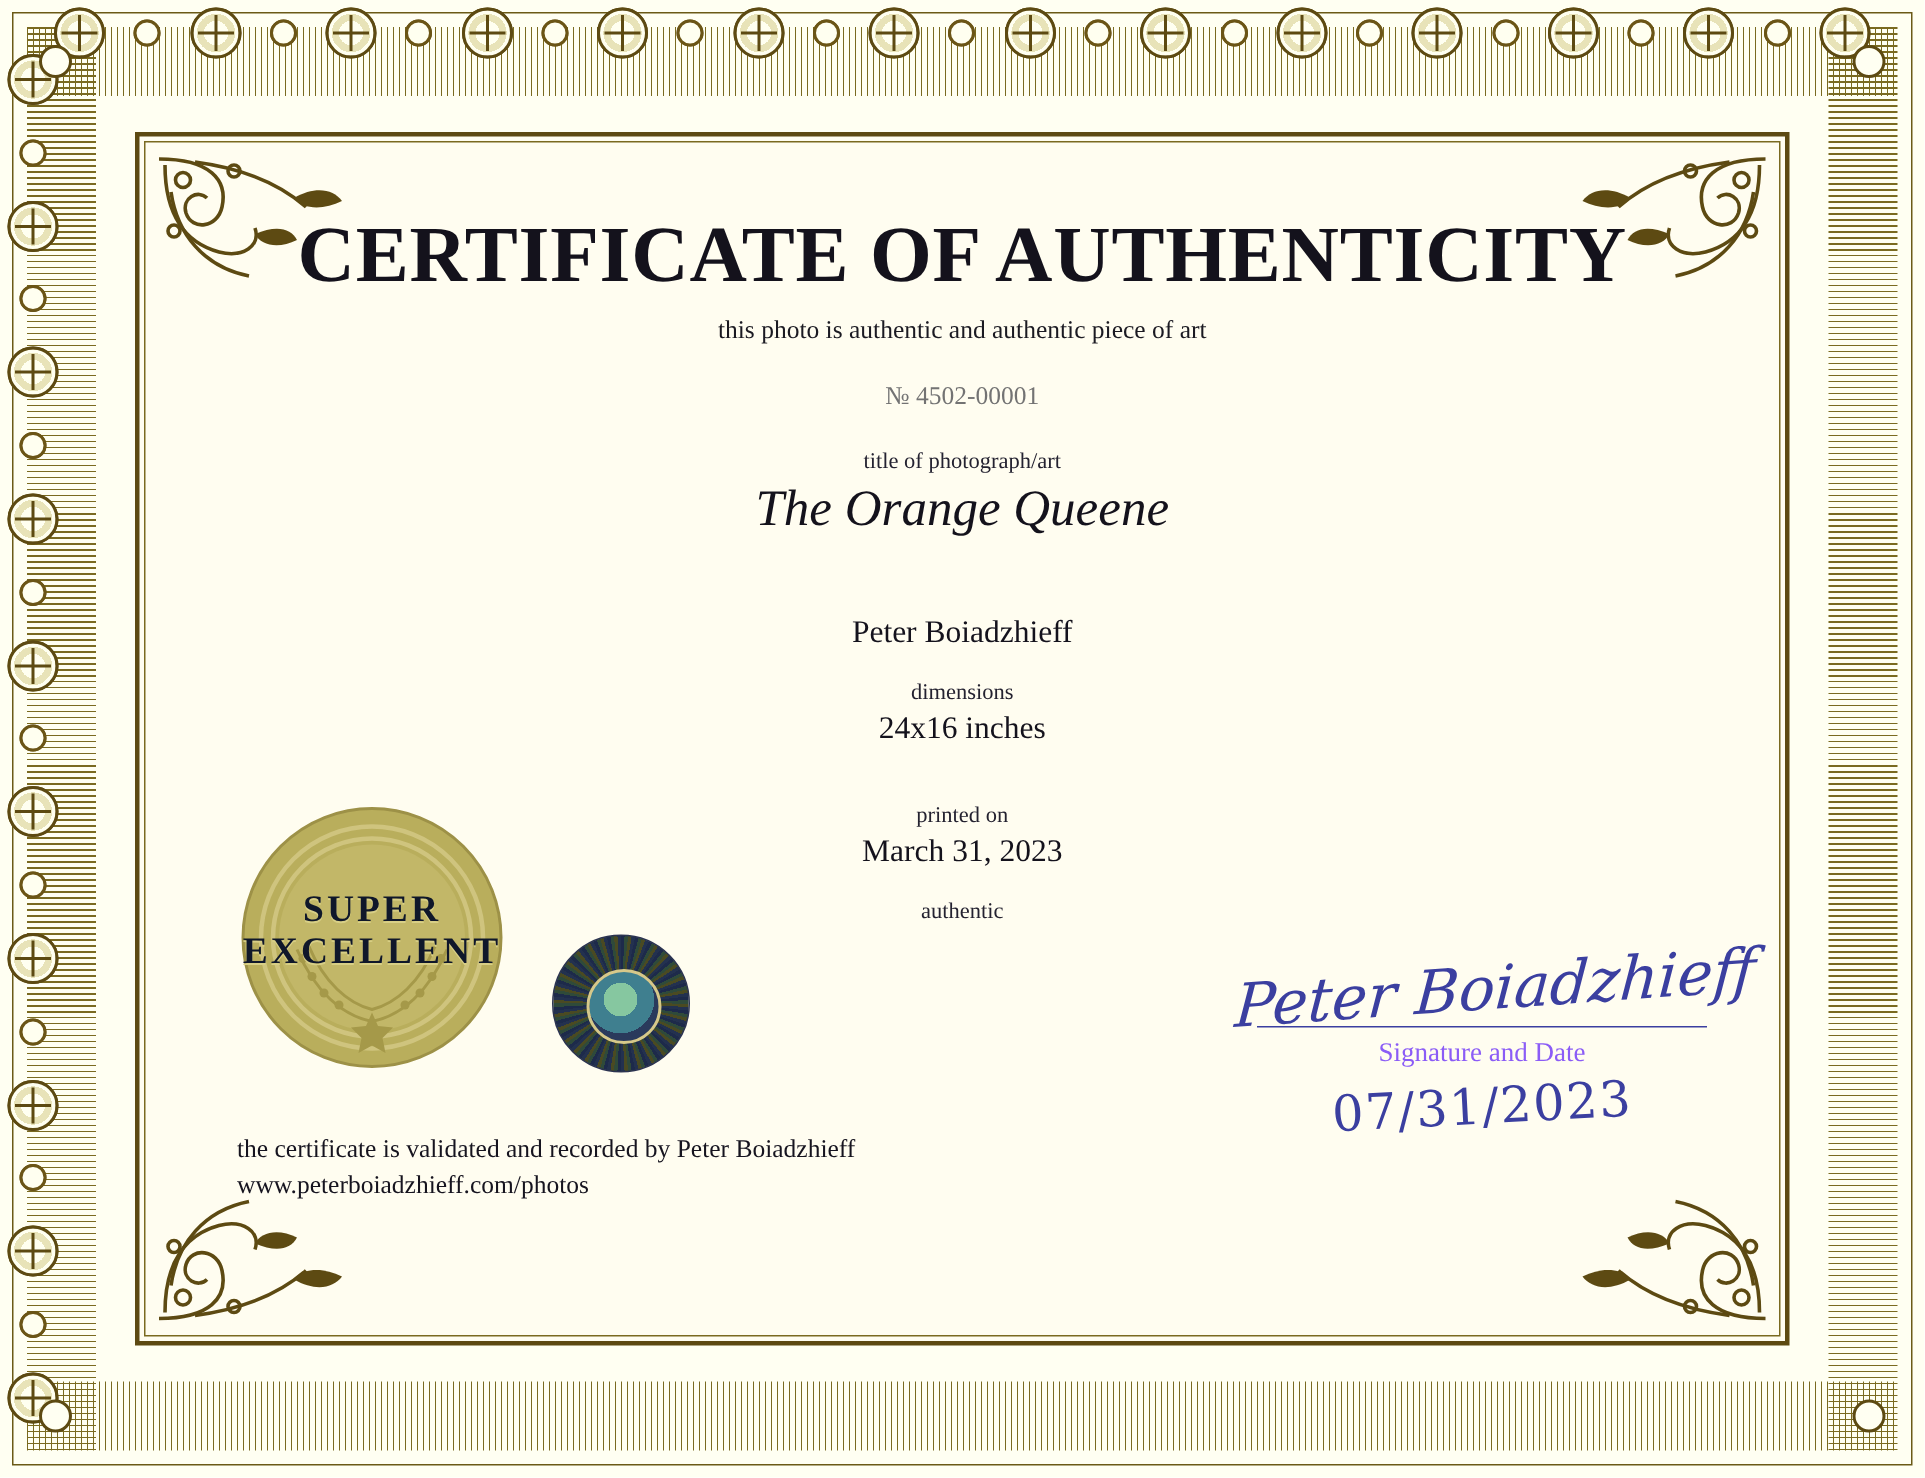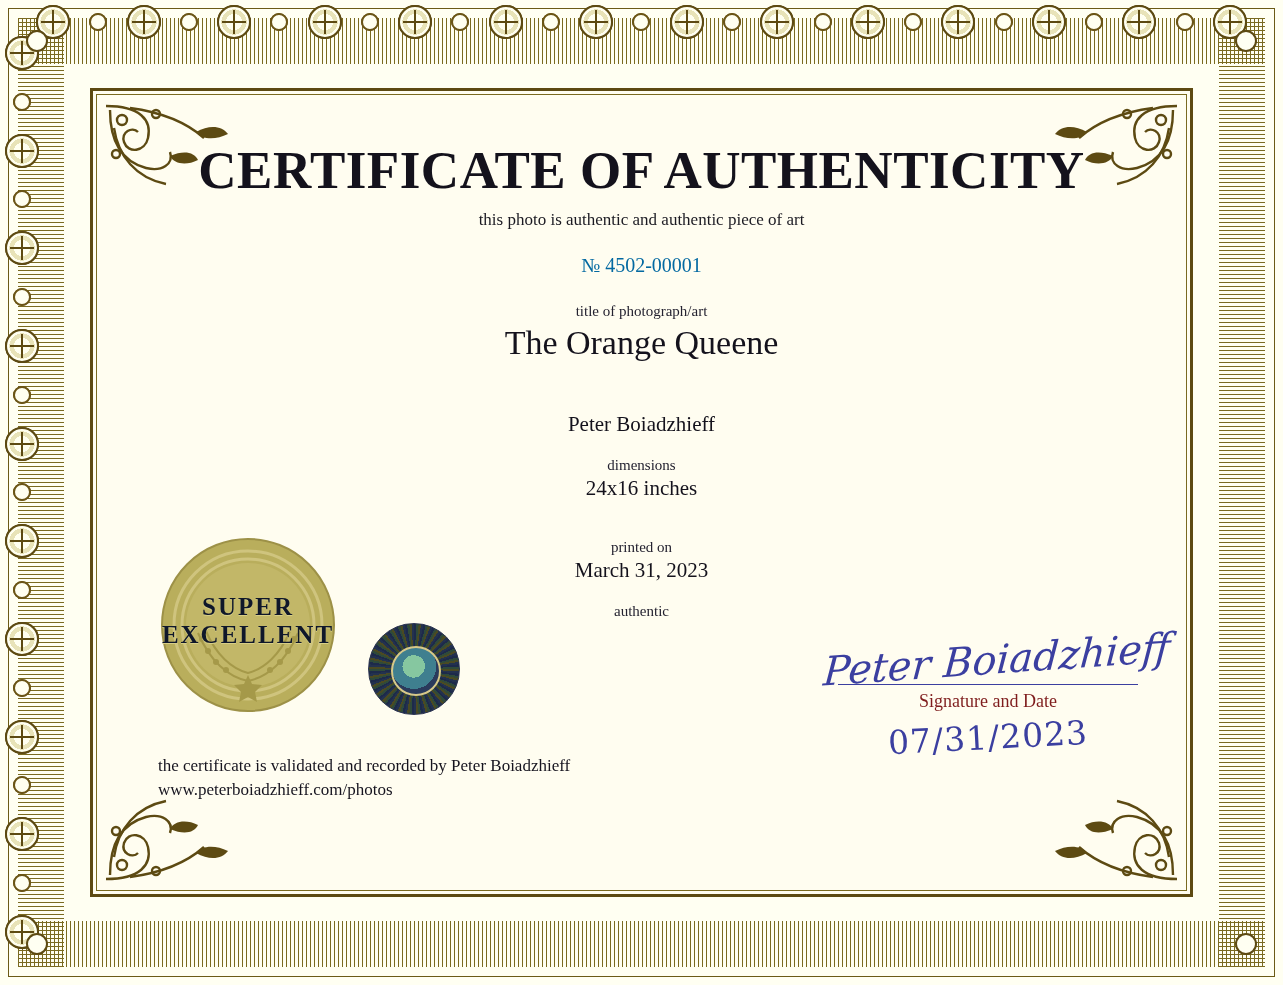--- a/index.html
+++ b/index.html
@@ -170,39 +170,40 @@
     font-family: "Liberation Serif", serif;
     white-space: nowrap;
   }
   .subtitle {
     margin-top: 10px;
     font-size: 17px;
     color: #1b1a22;
   }
   .serial {
     margin-top: 24px;
-    font-size: 20px;
-    color: #0369a1;
+    font-size: 17px;
+    color: #737373;
   }
 
   .field { margin-top: 20px; }
   .field-label {
     font-size: 15px;
     color: #242230;
   }
   .field-value {
     font-size: 21px;
     color: #14121c;
     margin-top: 2px;
   }
   .field-title-label { margin-top: 26px; }
   .field-big-value {
     font-size: 34px;
     margin-top: 4px;
     color: #14121c;
+    font-style: italic;
   }
   .spacer-lg { height: 30px; }
   .spacer-md { height: 18px; }
 
   
   .gold-seal {
     position: absolute;
     left: 48px;
     top: 425px;
     width: 180px; height: 180px;
@@ -263,21 +264,21 @@
   .sig-rule {
     margin-top: 4px;
     border-bottom: 1.5px solid #3b3fa0;
     width: 300px;
     margin-left: auto;
     margin-right: auto;
   }
   .sig-caption {
     margin-top: 6px;
     font-size: 18px;
-    color: #7f1d1d;
+    color: #8b5cf6;
   }
   .sig-date {
     font-family: "DejaVu Serif", serif;
     font-size: 33px;
     color: #3b3fa0;
     transform: rotate(-3deg);
     margin-top: 6px;
     letter-spacing: 1px;
   }
 

